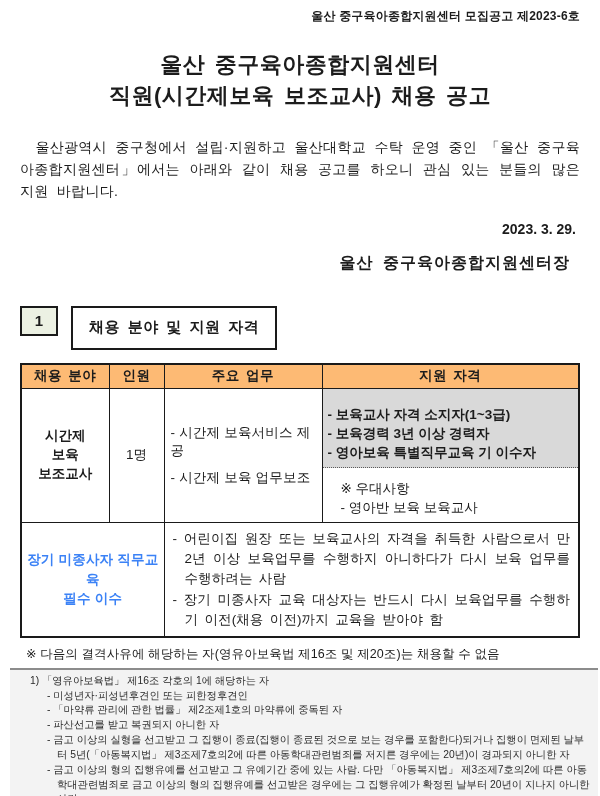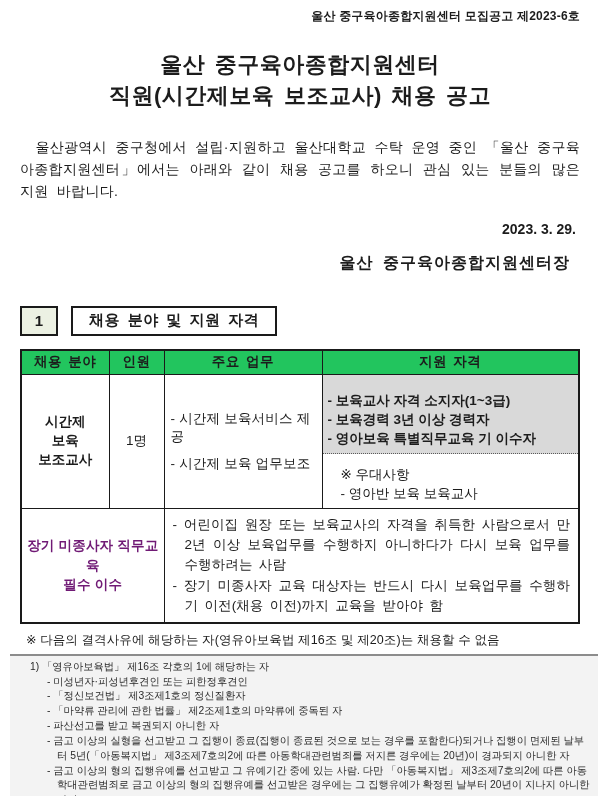--- a/index.html
+++ b/index.html
@@ -68,21 +68,21 @@
     height: 30px;
     border: 2px solid #1a1a1a;
     background: #ecf1e3;
     display: flex;
     align-items: center;
     justify-content: center;
     font-size: 15px;
     font-weight: bold;
   }
   .section-title {
-    height: 30px;
+    height: 44px;
     border: 2px solid #1a1a1a;
     background: #ffffff;
     display: flex;
     align-items: center;
     padding: 0 16px;
     font-size: 15px;
     font-weight: bold;
     letter-spacing: 0.5px;
     word-spacing: 3px;
   }
@@ -92,21 +92,21 @@
     width: 560px;
     border-collapse: collapse;
     border: 2px solid #1a1a1a;
     font-size: 13.5px;
   }
   table.recruit th, table.recruit td {
     border: 1px solid #1a1a1a;
     vertical-align: middle;
   }
   table.recruit th {
-    background: #22c55e;
+    background: #fdba74;
     font-weight: bold;
     height: 25px;
     letter-spacing: 0.5px;
     word-spacing: 2px;
   }
   .col-field { width: 88px; }
   .col-count { width: 55px; }
   .col-duty  { width: 158px; }
 
   td.cell-field {
@@ -124,21 +124,21 @@
     font-weight: bold;
     padding: 17px 5px 4px 5px;
     border-bottom: 1.5px dotted #5a5a5a;
     line-height: 1.4;
   }
   .qual-pref { padding: 3px 5px 4px 18px; line-height: 1.45; margin-top: 8px; }
 
   td.cell-edu-label {
     text-align: center;
     font-weight: bold;
-    color: #701a75;
+    color: #3b82f6;
     line-height: 1.45;
     letter-spacing: 0.2px;
   }
   td.cell-edu-body { padding: 6px 8px; }
   .edu-item {
     text-align: justify;
     line-height: 1.5;
     padding-left: 12px;
     text-indent: -12px;
     word-spacing: 2.5px;
@@ -234,21 +234,20 @@
   </tbody>
     </table>
 
   <div class="notes">
     <div>※ 다음의 결격사유에 해당하는 자(영유아보육법 제16조 및 제20조)는 채용할 수 없음</div>
   </div>
 
   <div class="disq-box">
     <div class="lv1">1) 「영유아보육법」 제16조 각호의 1에 해당하는 자</div>
     <div class="lv2">- 미성년자·피성년후견인 또는 피한정후견인</div>
-    <div class="lv2">- 「정신보건법」 제3조제1호의 정신질환자</div>
     <div class="lv2">- 「마약류 관리에 관한 법률」 제2조제1호의 마약류에 중독된 자</div>
     <div class="lv2">- 파산선고를 받고 복권되지 아니한 자</div>
     <div class="lv2">- 금고 이상의 실형을 선고받고 그 집행이 종료(집행이 종료된 것으로 보는 경우를 포함한다)되거나 집행이 면제된 날부터 5년(「아동복지법」 제3조제7호의2에 따른 아동학대관련범죄를 저지른 경우에는 20년)이 경과되지 아니한 자</div>
     <div class="lv2">- 금고 이상의 형의 집행유예를 선고받고 그 유예기간 중에 있는 사람. 다만 「아동복지법」 제3조제7호의2에 따른 아동학대관련범죄로 금고 이상의 형의 집행유예를 선고받은 경우에는 그 집행유예가 확정된 날부터 20년이 지나지 아니한 사람</div>
 
   </div>
 
 </div>
 
 </body></html>

